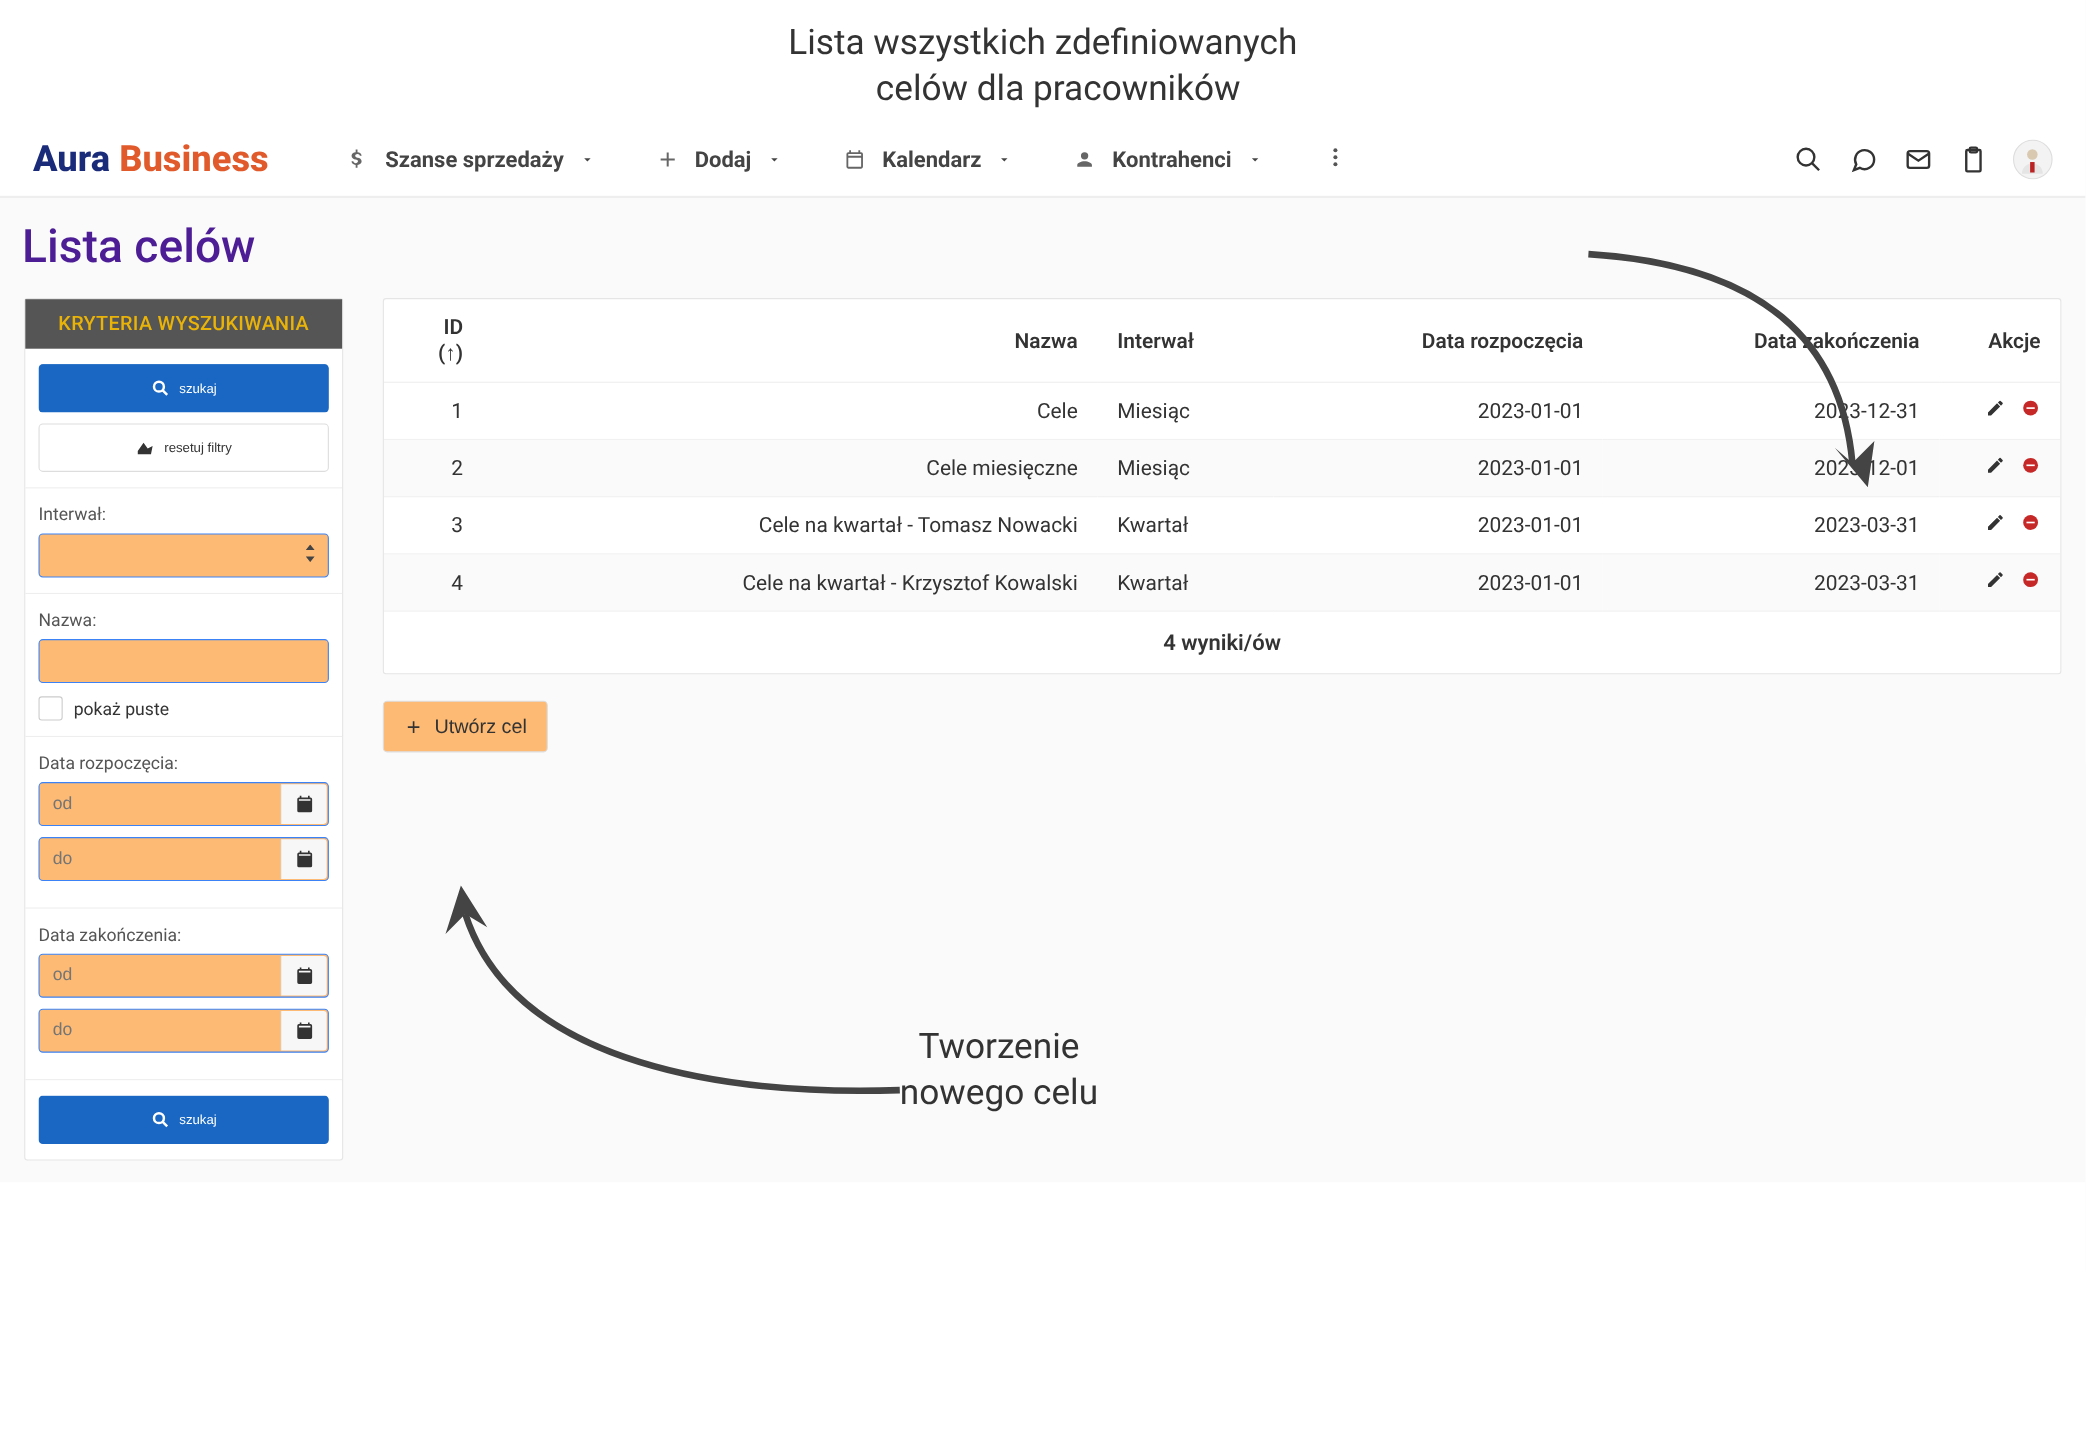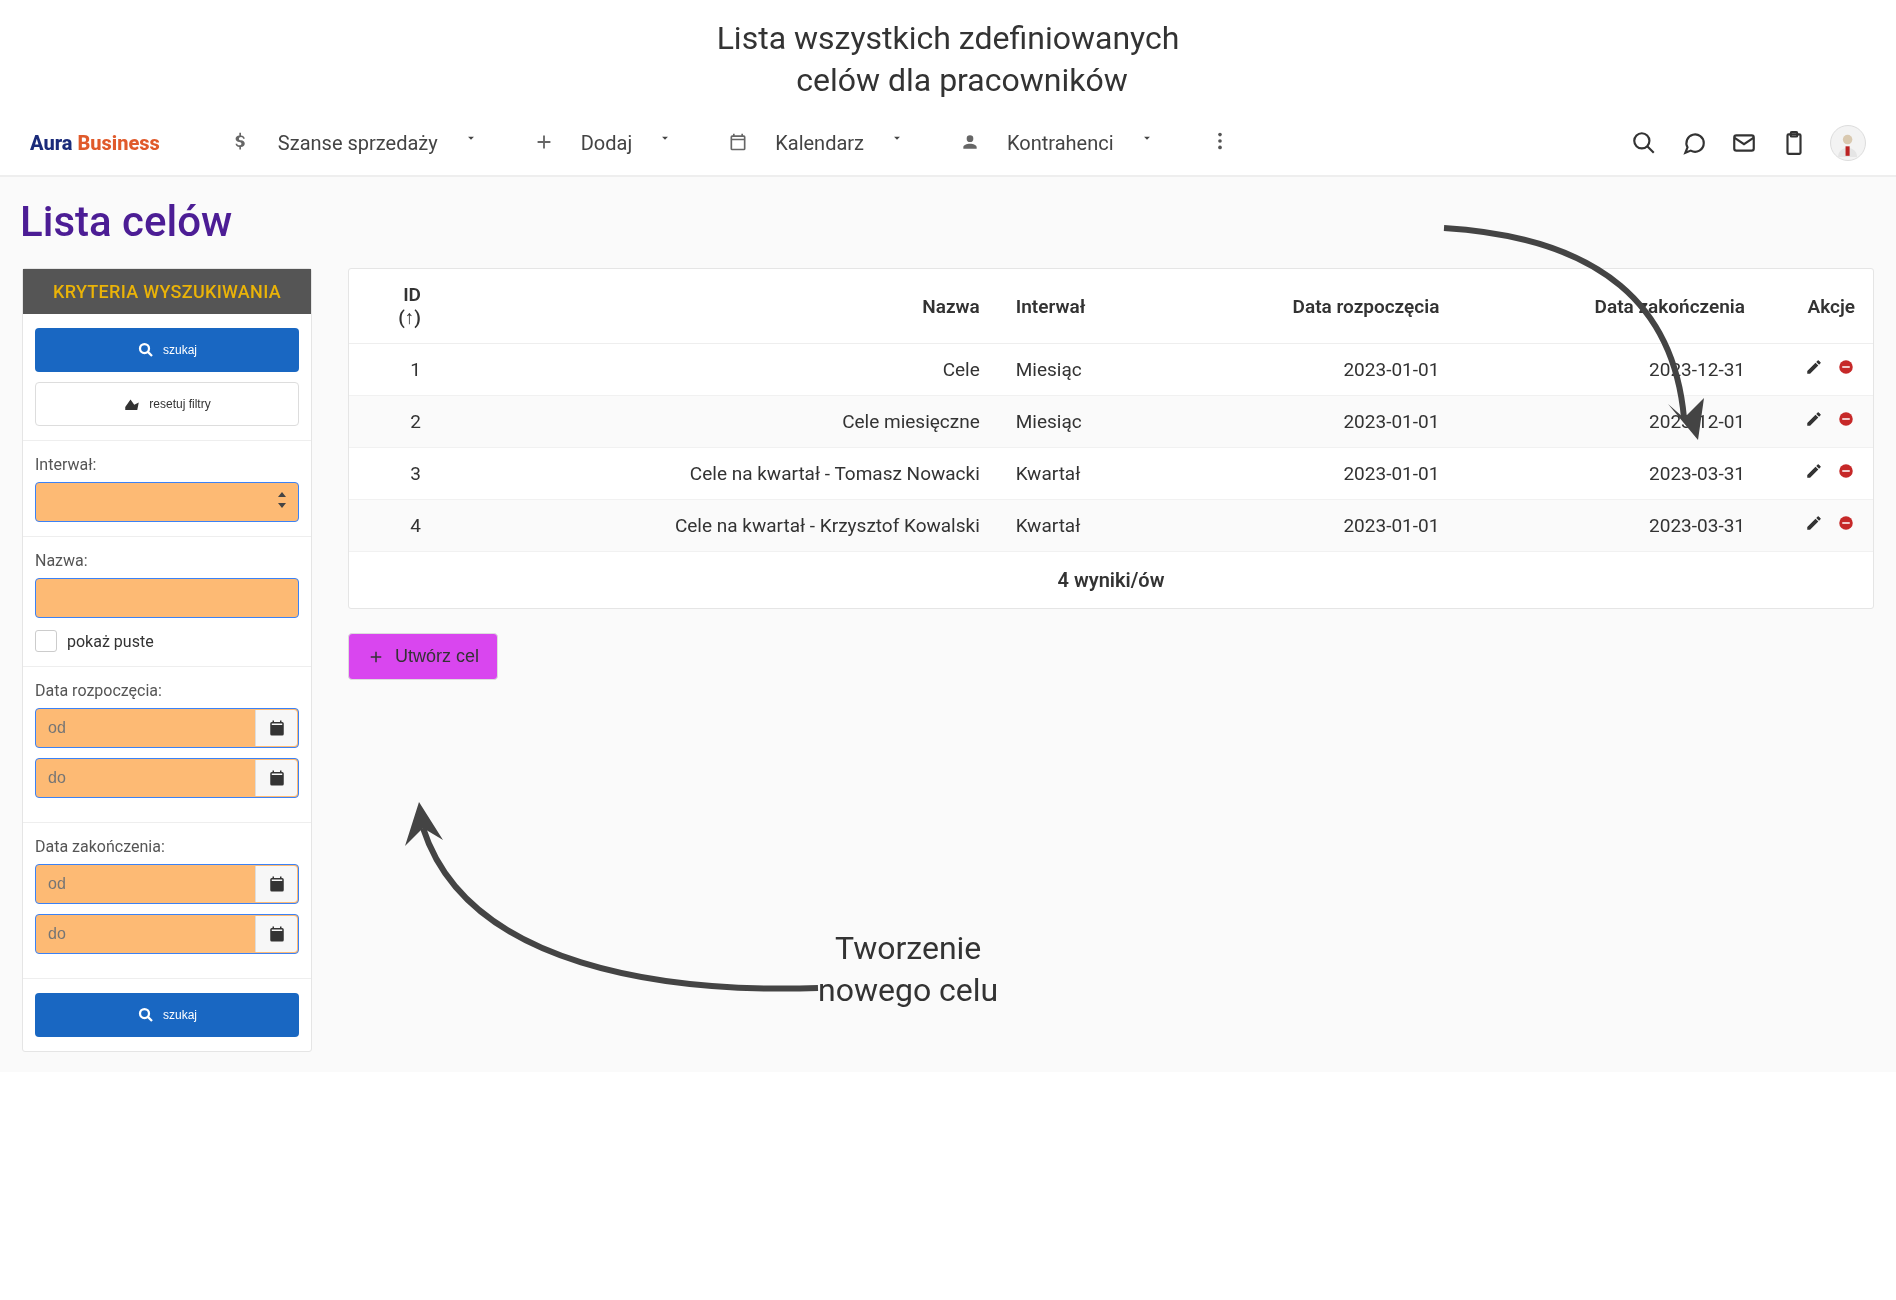--- a/index.html
+++ b/index.html
@@ -2,25 +2,25 @@
 <html><head>
 <meta charset="utf-8">
 <style>
 * { margin: 0; padding: 0; box-sizing: border-box; }
 body { font-family: -apple-system, BlinkMacSystemFont, "Segoe UI", Roboto, Arial, sans-serif; background: #fff; color: #333; }
 
 .annotation-top { text-align: center; font-size: 32px; color: #333; padding: 18px 0 10px; line-height: 1.3; }
 .annotation-top .line2 { display: block; margin-left: 28px; }
 
 .topbar { display: flex; align-items: center; padding: 14px 30px; border-bottom: 2px solid #eee; gap: 40px; }
-.logo { font-size: 20px; font-weight: 800; }
+.logo { font-size: 33px; font-weight: 800; }
 .logo .aura { color: #1a2b7a; }
 .logo .business { color: #e05a2b; }
 .nav-items { display: flex; align-items: center; gap: 55px; flex: 1; margin-left: 30px;}
-.nav-item { display: flex; gap: 26px; color: #444; font-size: 20px; cursor: pointer; }
+.nav-item { display: flex; align-items: center; gap: 14px; color: #444; font-size: 20px; cursor: pointer; font-weight: bold; }
 .nav-icon { display: inline-flex; width: 22px; height: 22px; align-items: center; justify-content: center; color: #666; }
 .nav-chevron { width: 14px; height: 14px; }
 .more-vert { cursor: pointer; }
 .right-icons { display: flex; align-items: center; gap: 22px; }
 .right-icon { width: 28px; height: 28px; cursor: pointer; color: #333; display:flex; align-items:center; justify-content:center;}
 .avatar { width: 36px; height: 36px; border-radius: 50%; background: #f3f3f3; border: 1px solid #ddd; display:flex; align-items:center; justify-content:center; overflow:hidden; cursor:pointer;}
 .avatar svg { width: 80%; height: 80%; }
 
 .page-wrap { padding: 20px 22px; background: #fafafa; }
 .page-title { font-size: 42px; font-weight: 500; color: #4c1d95; margin-bottom: 22px; margin-left: -2px;}
@@ -54,21 +54,21 @@
 tbody tr:nth-child(even) { background: #fafafa; }
 .col-name { text-align: right; }
 .col-int { text-align: left; width: 160px; }
 td.col-int, th.col-int { text-align: left; }
 .col-actions { text-align: right; width: 110px; }
 .actions-cell { display: flex; gap: 14px; justify-content: flex-end; align-items: center; }
 .act-edit { color: #333; cursor: pointer; }
 .act-del { color: #c62828; cursor: pointer; }
 .table-footer { text-align: center; font-weight: 600; font-size: 20px; padding: 16px; color: #333; }
 
-.create-btn { margin-top: 24px; display: inline-flex; align-items: center; gap: 10px; background: #d946ef; border: 1px solid #ddd; border-radius: 4px; padding: 12px 18px; font-size: 18px; cursor: pointer; color: #333;}
+.create-btn { margin-top: 24px; display: inline-flex; align-items: center; gap: 10px; background: #fdba74; border: 1px solid #ddd; border-radius: 4px; padding: 12px 18px; font-size: 18px; cursor: pointer; color: #333;}
 
 .arrow-top-svg { position: absolute; top: -50px; right: 110px; width: 340px; height: 260px; pointer-events: none; }
 .arrow-bottom-svg { position: absolute; top: 500px; left: 20px; width: 700px; height: 400px; pointer-events: none;}
 .annotation-bottom { position: absolute; top: 660px; left: 470px; font-size: 32px; color: #333; text-align: center; line-height: 1.3; }
 
 </style>
 </head>
 <body>
 
 <div class="annotation-top">

